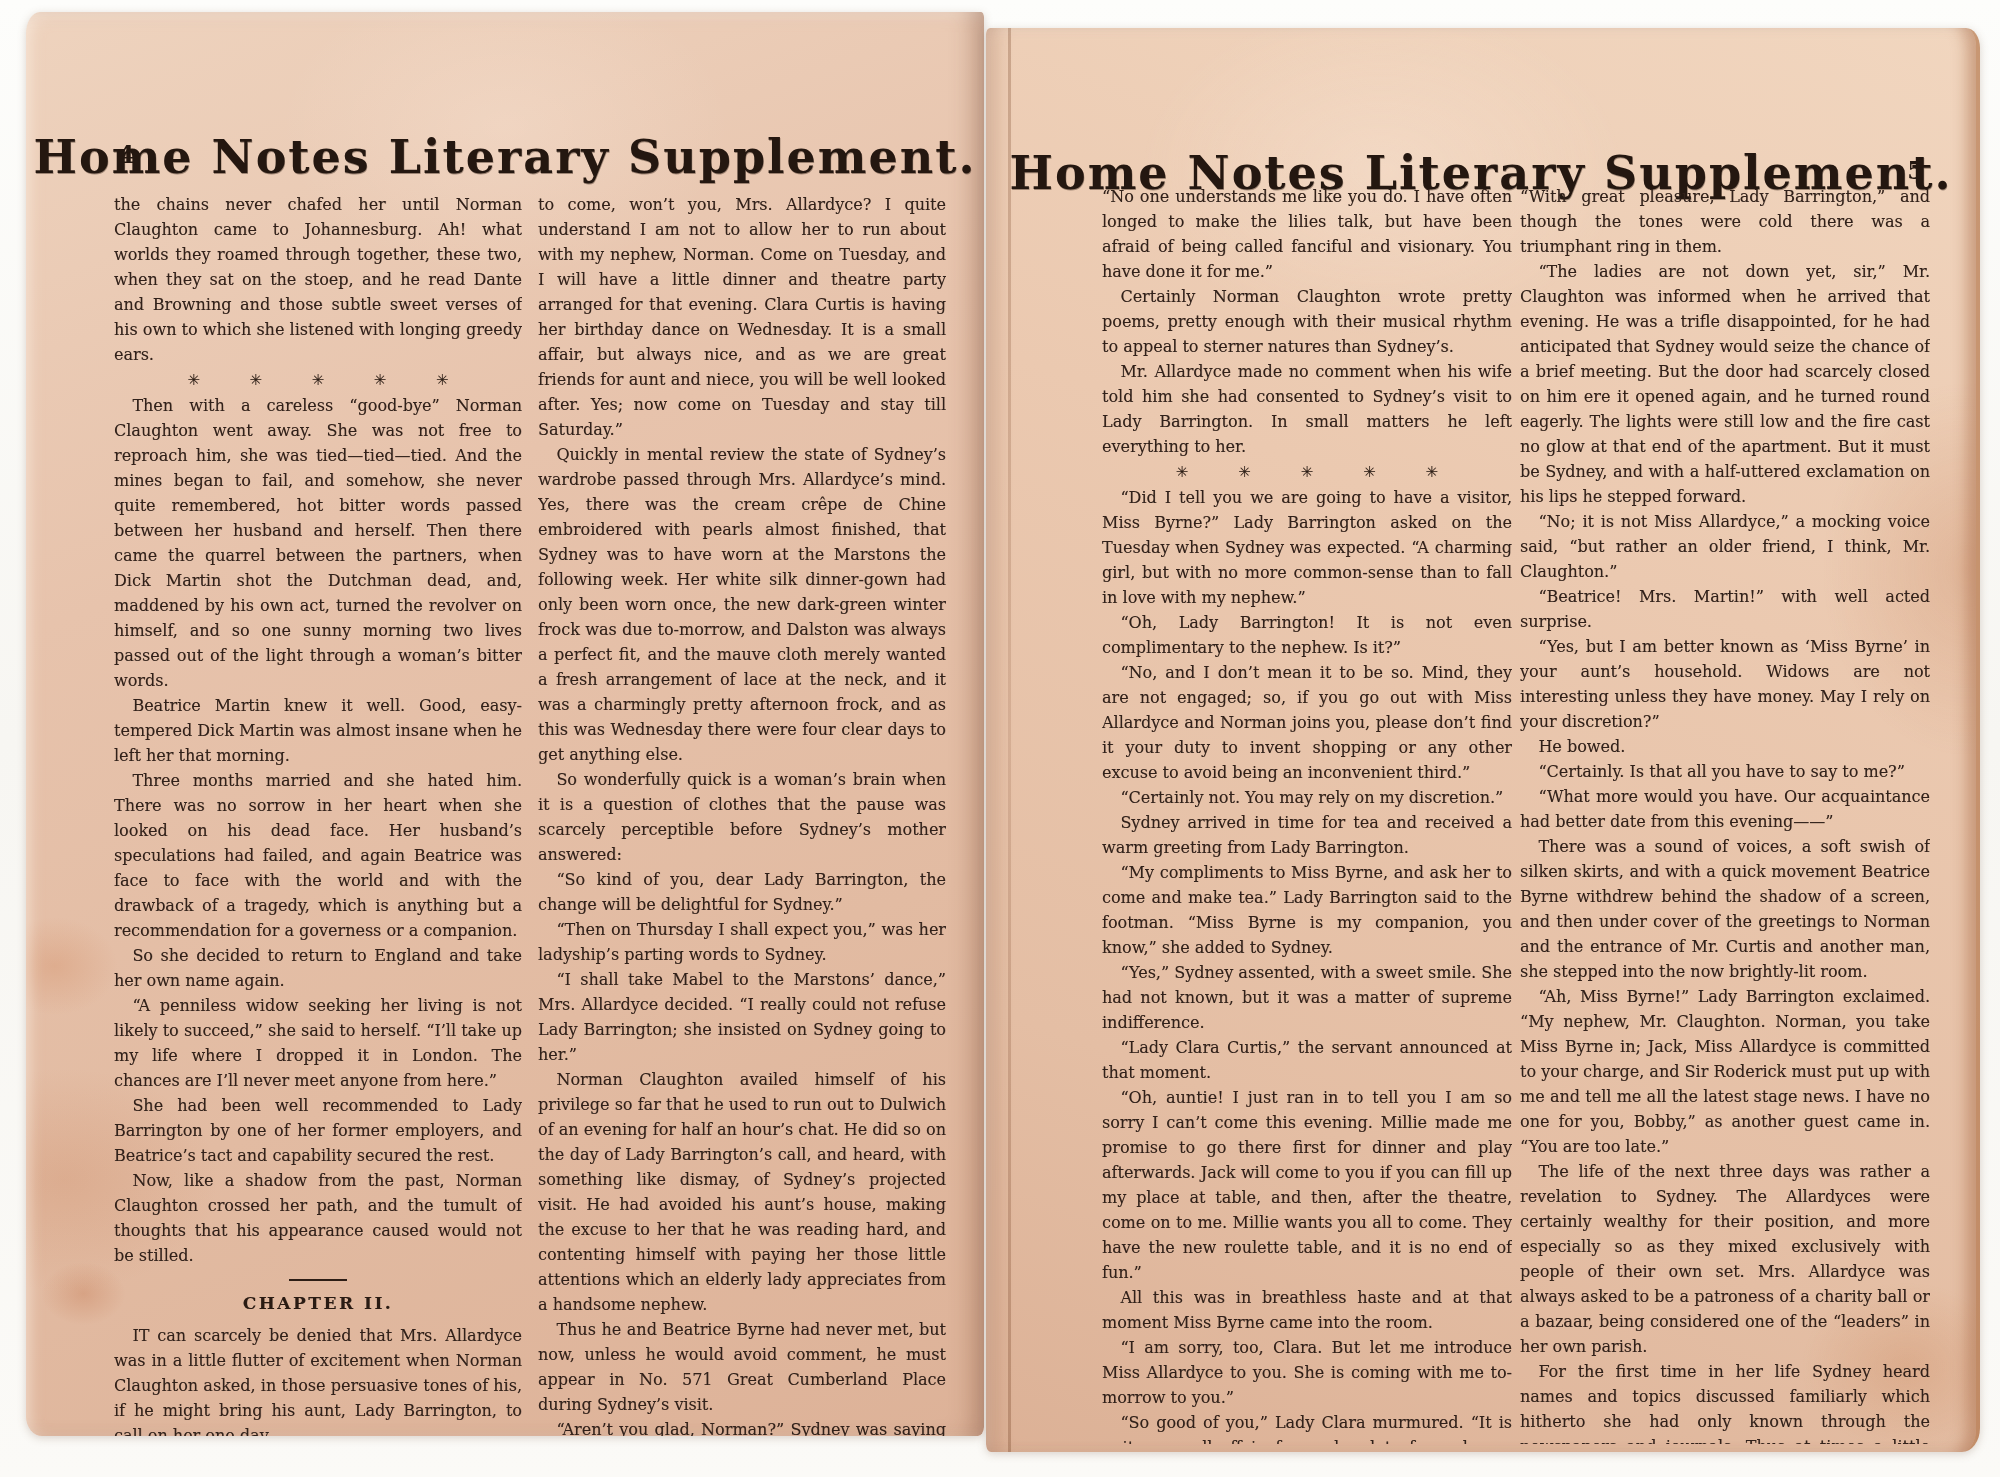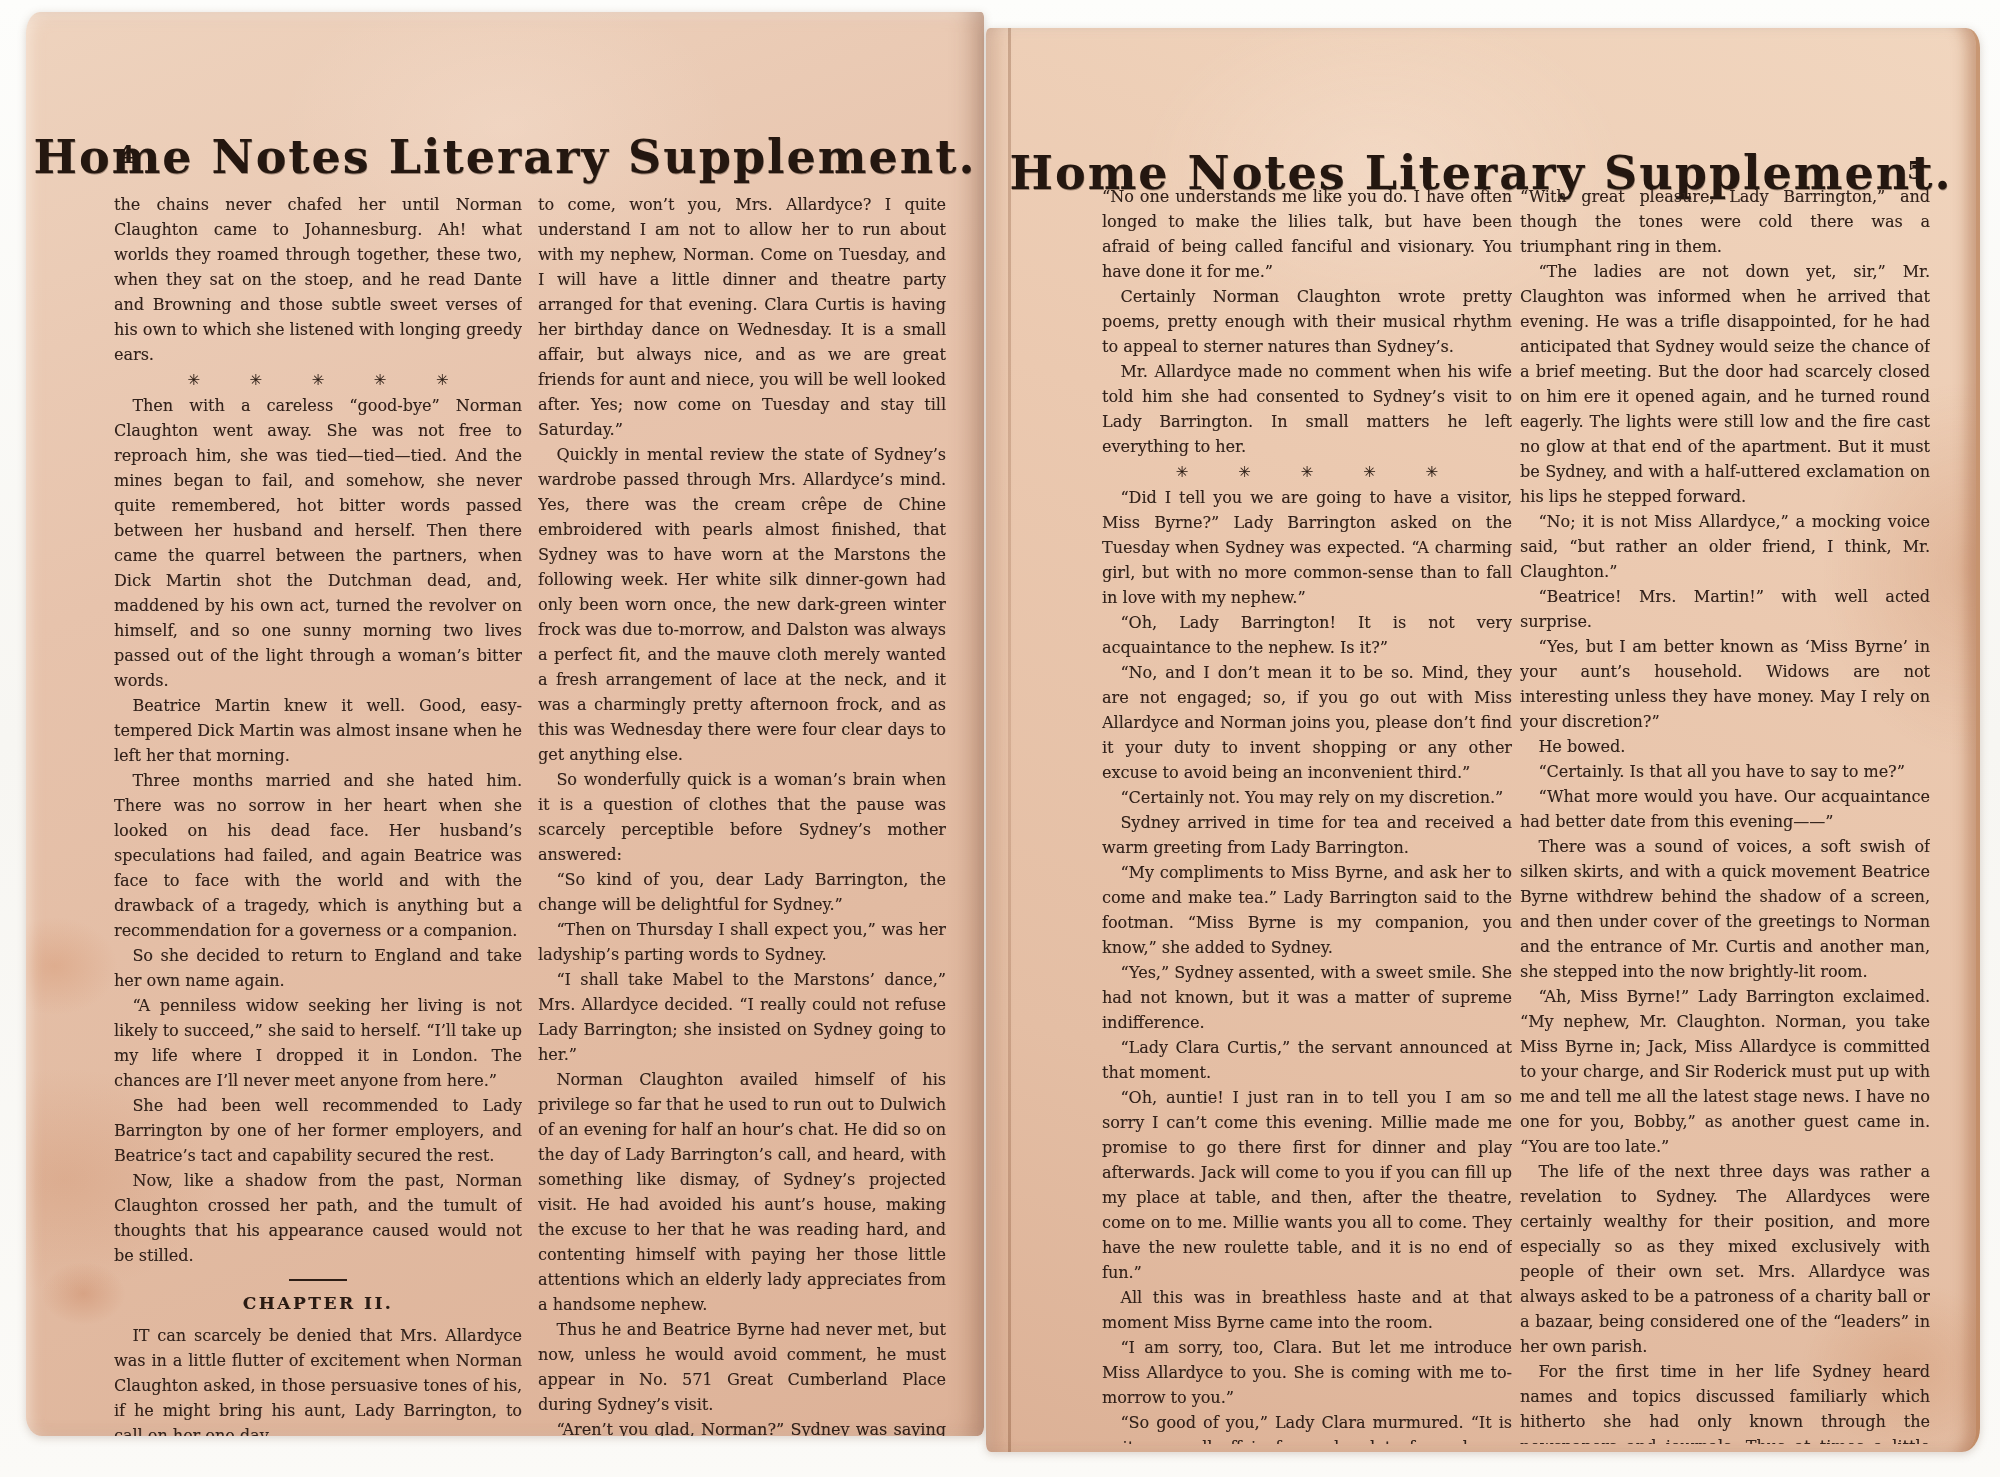--- a/index.html
+++ b/index.html
@@ -142,21 +142,21 @@
         <p class="para">Certainly Norman Claughton wrote pretty poems, pretty enough with their musical rhythm to appeal to sterner natures than Sydney’s.</p>
         <p class="para">Mr. Allardyce made no comment when his wife told him she had consented to Sydney’s visit to Lady Barrington. In small matters he left everything to her.</p>
         <div class="stars">
           <span>✳</span>
           <span>✳</span>
           <span>✳</span>
           <span>✳</span>
           <span>✳</span>
         </div>
         <p class="para">“Did I tell you we are going to have a visitor, Miss Byrne?” Lady Barrington asked on the Tuesday when Sydney was expected. “A charming girl, but with no more common-sense than to fall in love with my nephew.”</p>
-        <p class="para">“Oh, Lady Barrington! It is not very acquaintance to the nephew. Is it?”</p>
+        <p class="para">“Oh, Lady Barrington! It is not even complimentary to the nephew. Is it?”</p>
         <p class="para">“No, and I don’t mean it to be so. Mind, they are not engaged; so, if you go out with Miss Allardyce and Norman joins you, please don’t find it your duty to invent shopping or any other excuse to avoid being an inconvenient third.”</p>
         <p class="para">“Certainly not. You may rely on my discretion.”</p>
         <p class="para">Sydney arrived in time for tea and received a warm greeting from Lady Barrington.</p>
         <p class="para">“My compliments to Miss Byrne, and ask her to come and make tea.” Lady Barrington said to the footman. “Miss Byrne is my companion, you know,” she added to Sydney.</p>
         <p class="para">“Yes,” Sydney assented, with a sweet smile. She had not known, but it was a matter of supreme indifference.</p>
         <p class="para">“Lady Clara Curtis,” the servant announced at that moment.</p>
         <p class="para">“Oh, auntie! I just ran in to tell you I am so sorry I can’t come this evening. Millie made me promise to go there first for dinner and play afterwards. Jack will come to you if you can fill up my place at table, and then, after the theatre, come on to me. Millie wants you all to come. They have the new roulette table, and it is no end of fun.”</p>
         <p class="para">All this was in breathless haste and at that moment Miss Byrne came into the room.</p>
         <p class="para">“I am sorry, too, Clara. But let me introduce Miss Allardyce to you. She is coming with me to-morrow to you.”</p>
         <p class="para">“So good of you,” Lady Clara murmured. “It is quite a small affair, for such a lot of people are away, but I like my birthday-party on my birthday, don’t you? I think, auntie, I am thirty to-morrow.”</p>

